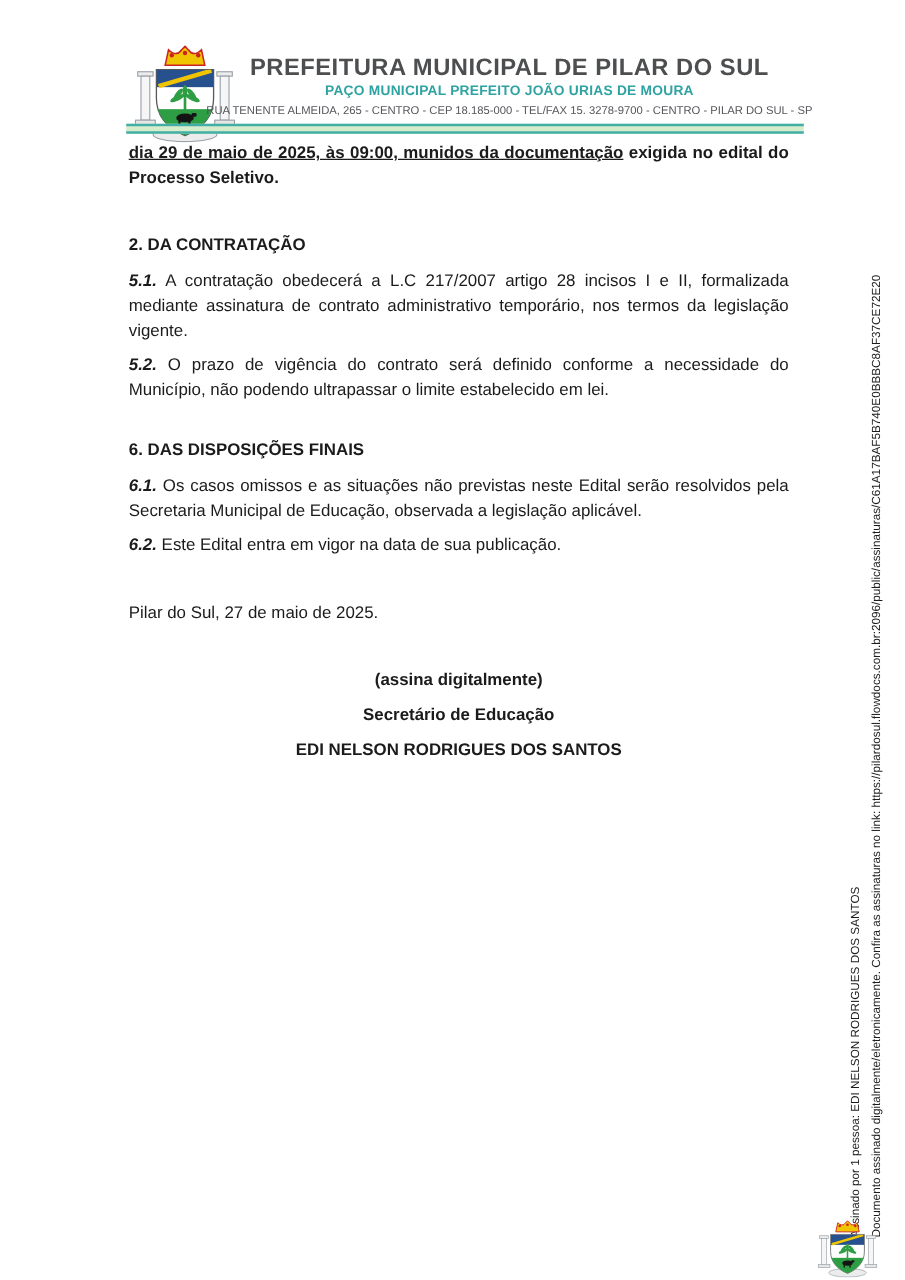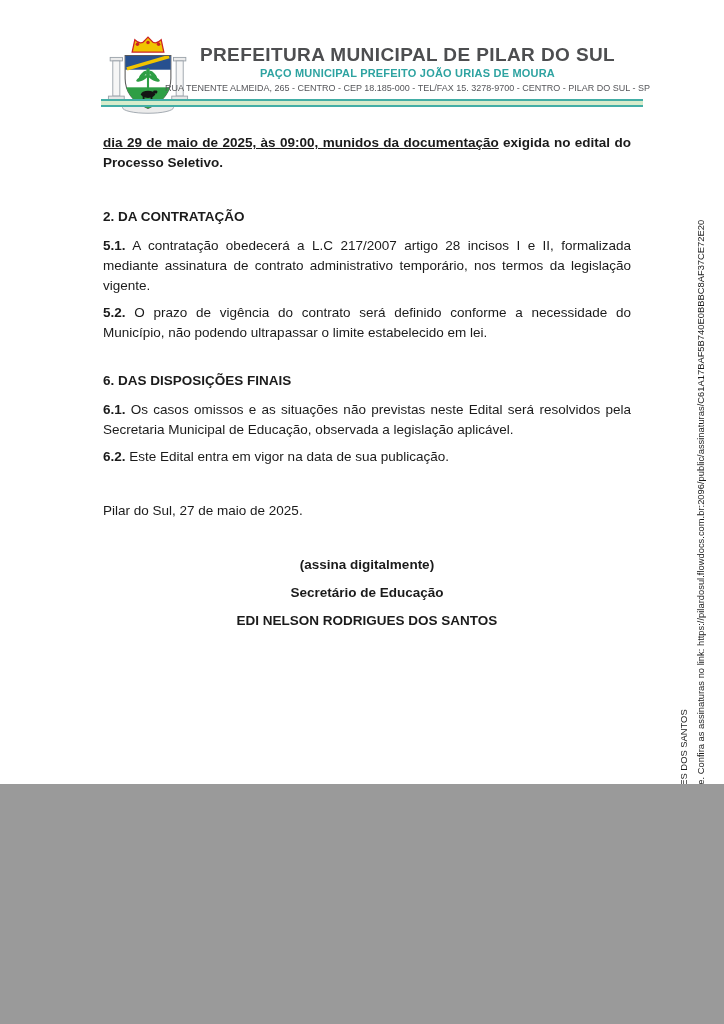--- a/index.html
+++ b/index.html
@@ -1,39 +1,39 @@
 <!DOCTYPE html>
 <html><head>
 <meta charset="utf-8">
 <style>
   html,body{margin:0;padding:0;background:#9a9a9a;}
   .page{
-    position:relative;width:724px;height:784px;background:#ffffff;
+    position:relative;width:724px;height:1024px;background:#ffffff;
     font-family:"Liberation Sans","DejaVu Sans",sans-serif;color:#1b1b1b;
     overflow:hidden;margin:0 auto;
   }
   
   .crest-lg{position:absolute;left:104px;top:36px;width:88px;height:78px;}
   .head-text{position:absolute;left:150px;top:44px;width:515px;text-align:center;}
   .head-title{font-size:19px;font-weight:bold;color:#4d4e50;letter-spacing:.4px;white-space:nowrap;}
   .head-subtitle{font-size:11px;font-weight:bold;color:#2ea3a1;margin-top:1px;letter-spacing:.2px;white-space:nowrap;}
   .head-address{font-size:9px;color:#55565a;margin-top:4px;white-space:nowrap;}
   .head-rule{
     position:absolute;left:101px;top:99px;width:542px;height:4px;
     background:#d7eccb;border-top:2px solid #43aea6;border-bottom:2px solid #43aea6;
   }
   .head-site{position:absolute;left:101px;top:109px;width:542px;text-align:right;font-size:9px;color:#7a7b7d;}
   
-  .doc{position:absolute;left:103px;top:133px;width:528px;font-size:13.5px;line-height:20px;}
+  .doc{position:absolute;left:103px;top:112px;width:528px;font-size:13.5px;line-height:20px;}
   .doc p{margin:0;text-align:justify;}
   .intro{font-weight:bold;margin-bottom:34px !important;}
   .u{text-decoration:underline;}
   .sec-h{font-weight:bold;margin:0 0 9px 0;}
   .para{margin:0 0 7px 0 !important;}
-  .para b{font-weight:bold;}
+  .para b{font-weight:bold;font-style:italic;}
   .gap-sec{margin-top:28px;}
   .dateline{text-align:right;margin-top:34px !important;}
   .sig{ text-align:center;font-weight:bold;margin-top:34px;}
   .sig div{margin-bottom:8px;line-height:20px;}
   
   .vtext{
     position:absolute;left:711px;top:954px;width:834px;height:36px;
     transform:rotate(-90deg);transform-origin:0 100%;
     color:#1b1b1b;
   }
@@ -107,21 +107,21 @@
 
   <div class="doc">
 
     <p class="intro"><span class="u">dia 29 de maio de 2025, às 09:00, munidos da documentação</span><span> exigida no edital do Processo Seletivo.</span></p>
 
     <div class="sec-h">2. DA CONTRATAÇÃO</div>
     <p class="para"><b>5.1.</b> <span>A contratação obedecerá a L.C 217/2007 artigo 28 incisos I e II, formalizada mediante assinatura de contrato administrativo temporário, nos termos da legislação vigente.</span></p>
     <p class="para"><b>5.2.</b> <span>O prazo de vigência do contrato será definido conforme a necessidade do Município, não podendo ultrapassar o limite estabelecido em lei.</span></p>
 
     <div class="sec-h gap-sec">6. DAS DISPOSIÇÕES FINAIS</div>
-    <p class="para"><b>6.1.</b> <span>Os casos omissos e as situações não previstas neste Edital será resolvidos pela Secretaria Municipal de Educação, observada a legislação aplicável.</span></p>
+    <p class="para"><b>6.1.</b> <span>Os casos omissos e as situações não previstas neste Edital serão resolvidos pela Secretaria Municipal de Educação, observada a legislação aplicável.</span></p>
     <p class="para"><b>6.2.</b> <span>Este Edital entra em vigor na data de sua publicação.</span></p>
 
     <p class="dateline">Pilar do Sul, 27 de maio de 2025.</p>
 
     <div class="sig">
       <div>(assina digitalmente)</div>
       <div>Secretário de Educação</div>
       <div>EDI NELSON RODRIGUES DOS SANTOS</div>
     </div>
   </div>

